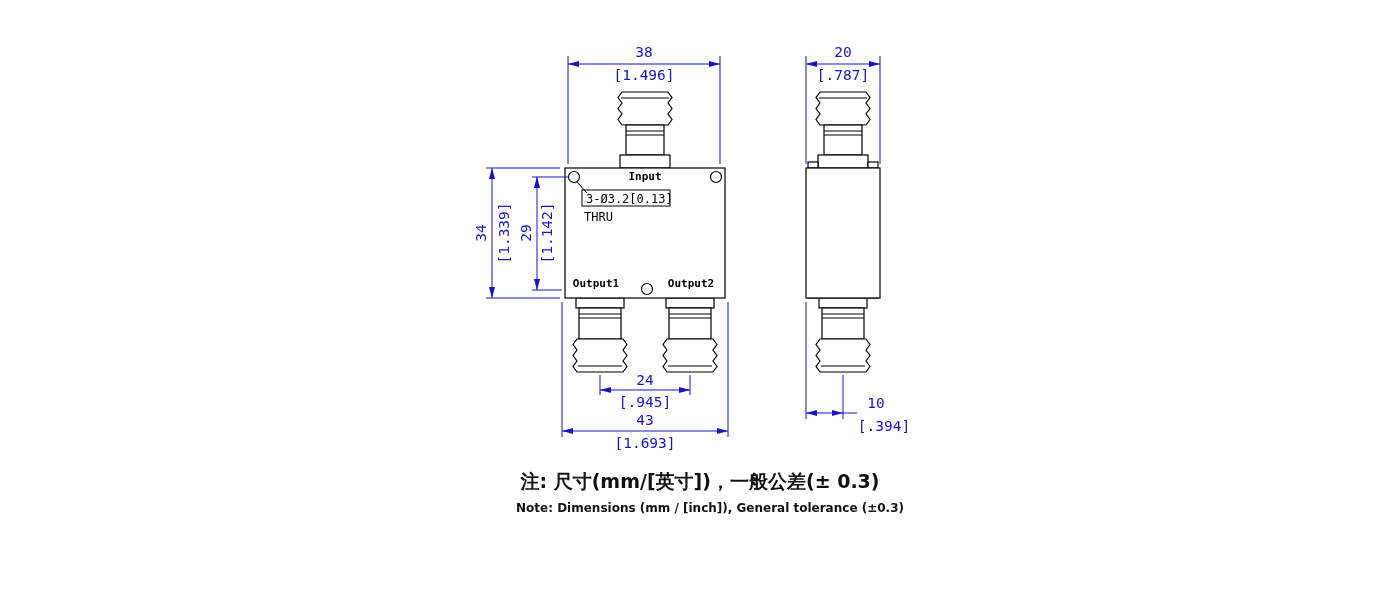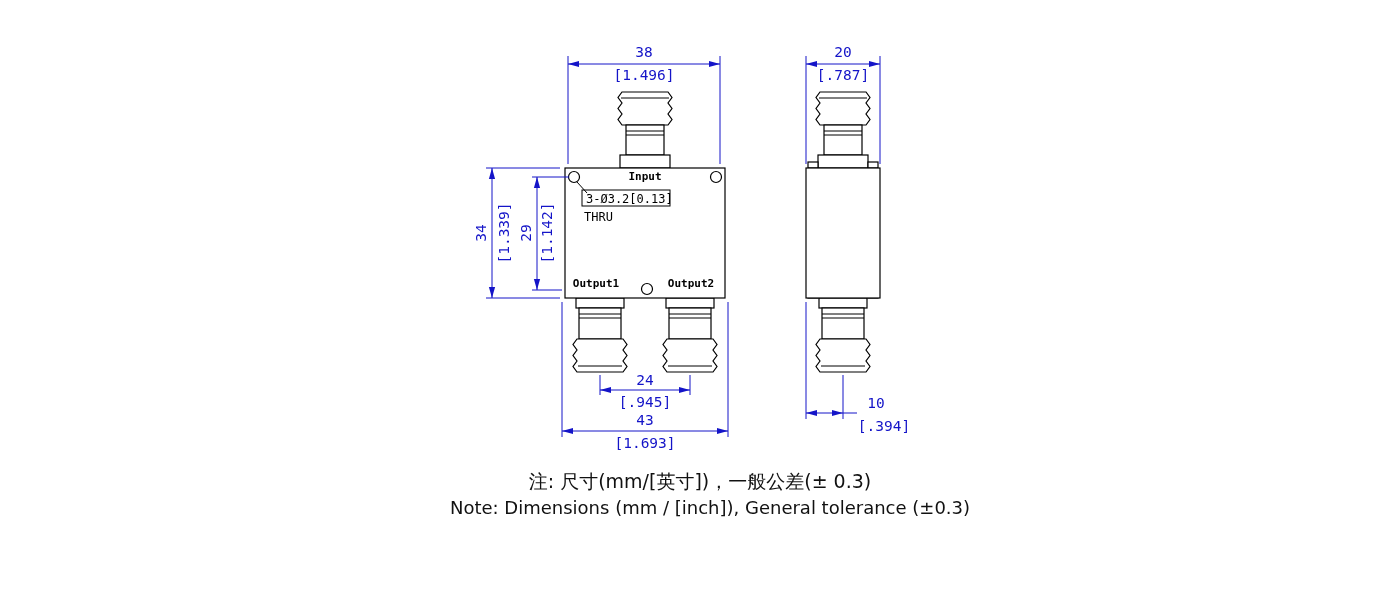--- a/index.html
+++ b/index.html
@@ -12,23 +12,23 @@
   html,body{width:1400px;height:600px;background:var(--color-background);font-family:"DejaVu Sans",sans-serif;}
   .page{position:relative;width:1400px;height:600px;overflow:hidden;background:var(--color-background);}
   svg.drawing{position:absolute;left:0;top:0;}
   .part{stroke:var(--color-outline);fill:#ffffff;stroke-width:1.2;}
   .pline{stroke:var(--color-outline);fill:none;stroke-width:1;}
   .dimline{stroke:var(--color-dimension);stroke-width:1;fill:none;}
   .arrowhead{fill:var(--color-dimension);stroke:none;}
   .dimtext{fill:var(--color-dimension);font-family:"DejaVu Sans Mono",monospace;font-size:14.5px;}
   .labeltext{fill:var(--color-outline);font-family:"DejaVu Sans Mono",monospace;font-size:11px;font-weight:bold;}
   .callouttext{fill:var(--color-outline);font-family:"DejaVu Sans Mono",monospace;font-size:12px;}
-  .notes{position:absolute;left:0;right:0;top:468px;text-align:center;color:var(--color-note);}
+  .notes{position:absolute;left:0;right:0;top:468px;text-align:center;color:var(--color-note);font-weight:bold;}
   .note-zh{font-size:19px;line-height:27px;font-family:"DejaVu Sans",sans-serif;}
-  .note-en{font-size:18px;line-height:26px;font-family:"DejaVu Sans",sans-serif;margin-left:20px;}
+  .note-en{font-size:12px;line-height:26px;font-family:"DejaVu Sans",sans-serif;margin-left:20px;}
 </style>
 </head>
 <body>
 
 <div class="page">
 
 <svg class="drawing" width="1400" height="600" viewBox="0 0 1400 600" xmlns="http://www.w3.org/2000/svg">
 
   <defs>
     <marker id="dimarrow" viewBox="0 0 12 8" refX="11.5" refY="4" markerWidth="12" markerHeight="8" markerUnits="userSpaceOnUse" orient="auto-start-reverse">

